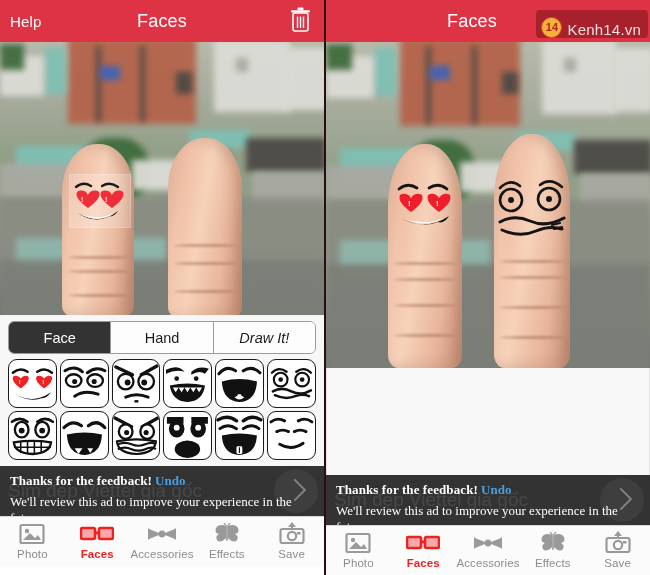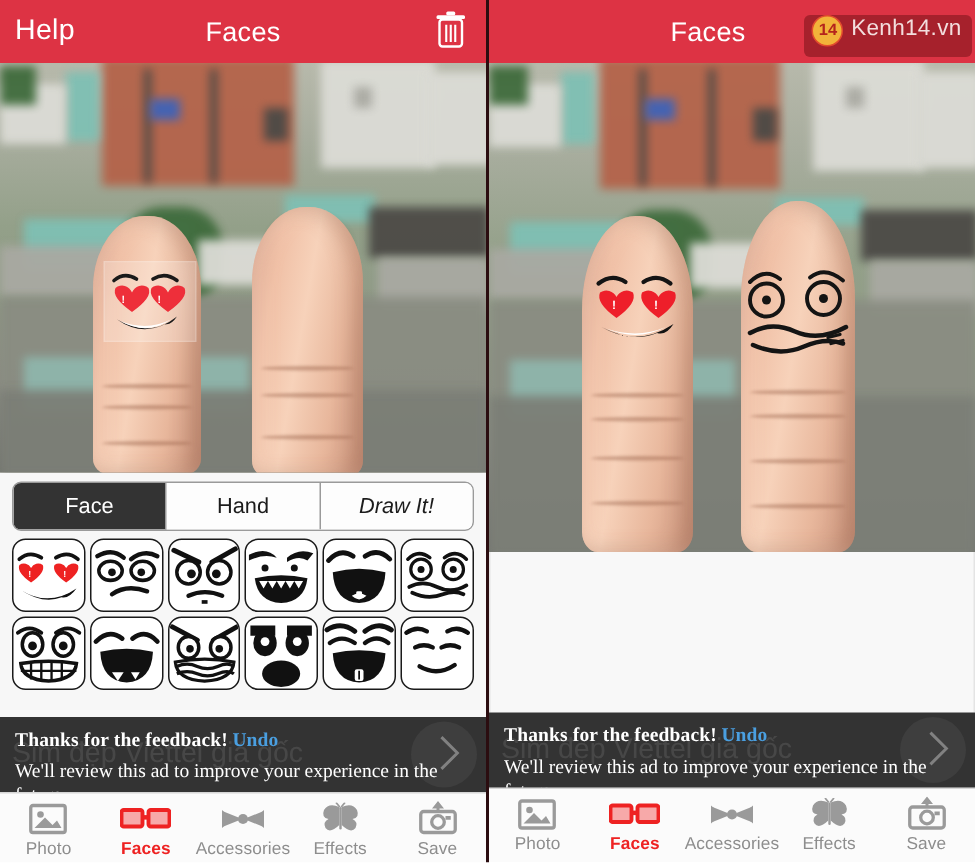--- a/index.html
+++ b/index.html
@@ -35,21 +35,21 @@
     position: relative;
     height: 42px;
     background: #dd3344;
     display: flex;
     align-items: center;
     box-sizing: border-box;
     padding: 0 10px;
   }
   .topbar-help {
     color: #ffffff;
-    font-size: 19px;
+    font-size: 15px;
     letter-spacing: .2px;
   }
   .topbar-title {
     position: absolute;
     left: 0; right: 0;
     text-align: center;
     color: #ffffff;
     font-size: 18px;
     letter-spacing: .2px;
     pointer-events: none;
@@ -64,21 +64,21 @@
     top: 7px;
     width: 21px;
     height: 26px;
   }
   .watermark {
     position: absolute;
     right: 2px;
     top: 10px;
     height: 28px;
     display: flex;
-    align-items: flex-start;
+    align-items: flex-end;
     gap: 5px;
     background: rgba(120,18,26,0.55);
     border-radius: 4px;
     padding: 0 7px 0 5px;
   }
   .wm-badge {
     width: 19px; height: 19px;
     border-radius: 50%;
     background: #f2b33a;
     border: 1.5px solid #e24b2e;
@@ -144,21 +144,21 @@
   .face-draw { position: absolute; }
   .sticker-box {
     position: absolute;
     background: rgba(255,255,255,0.22);
     outline: 1px solid rgba(255,255,255,0.35);
   }
 
   
   .controls {
     background: #f7f7f7;
-    padding: 6px 8px 12px 8px;
+    padding: 6px 8px 0 8px;
   }
   .segctl {
     display: flex;
     border: 1px solid #9a9a9a;
     border-radius: 6px;
     overflow: hidden;
     height: 31px;
     background: #fff;
   }
   .seg {

